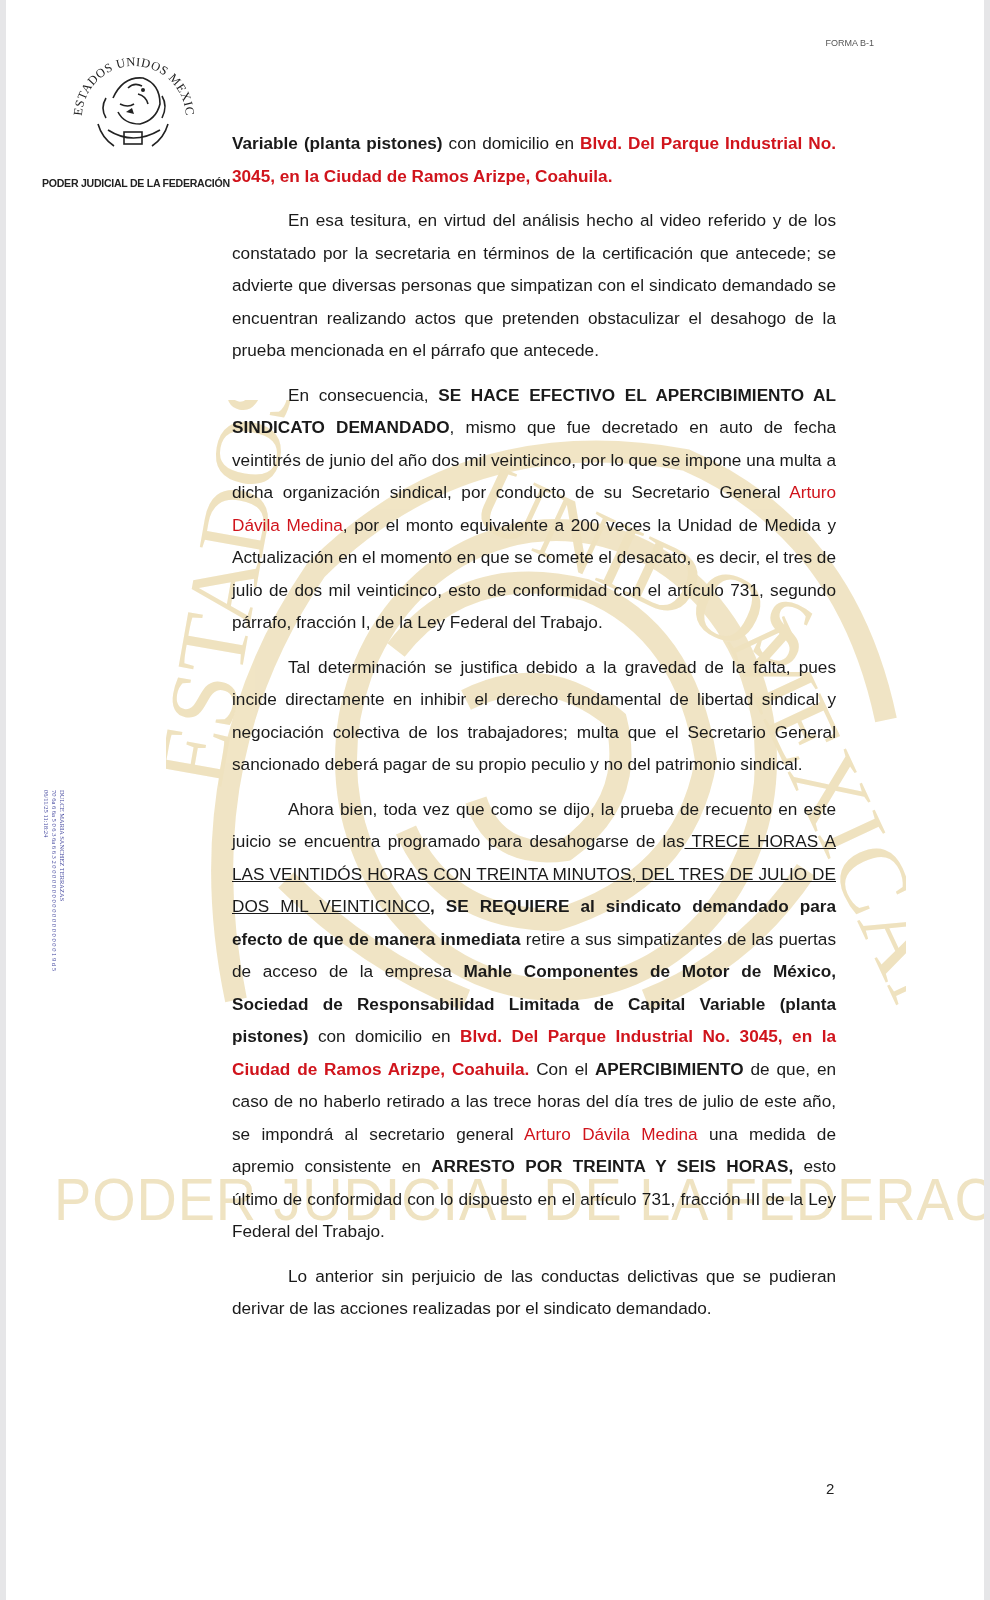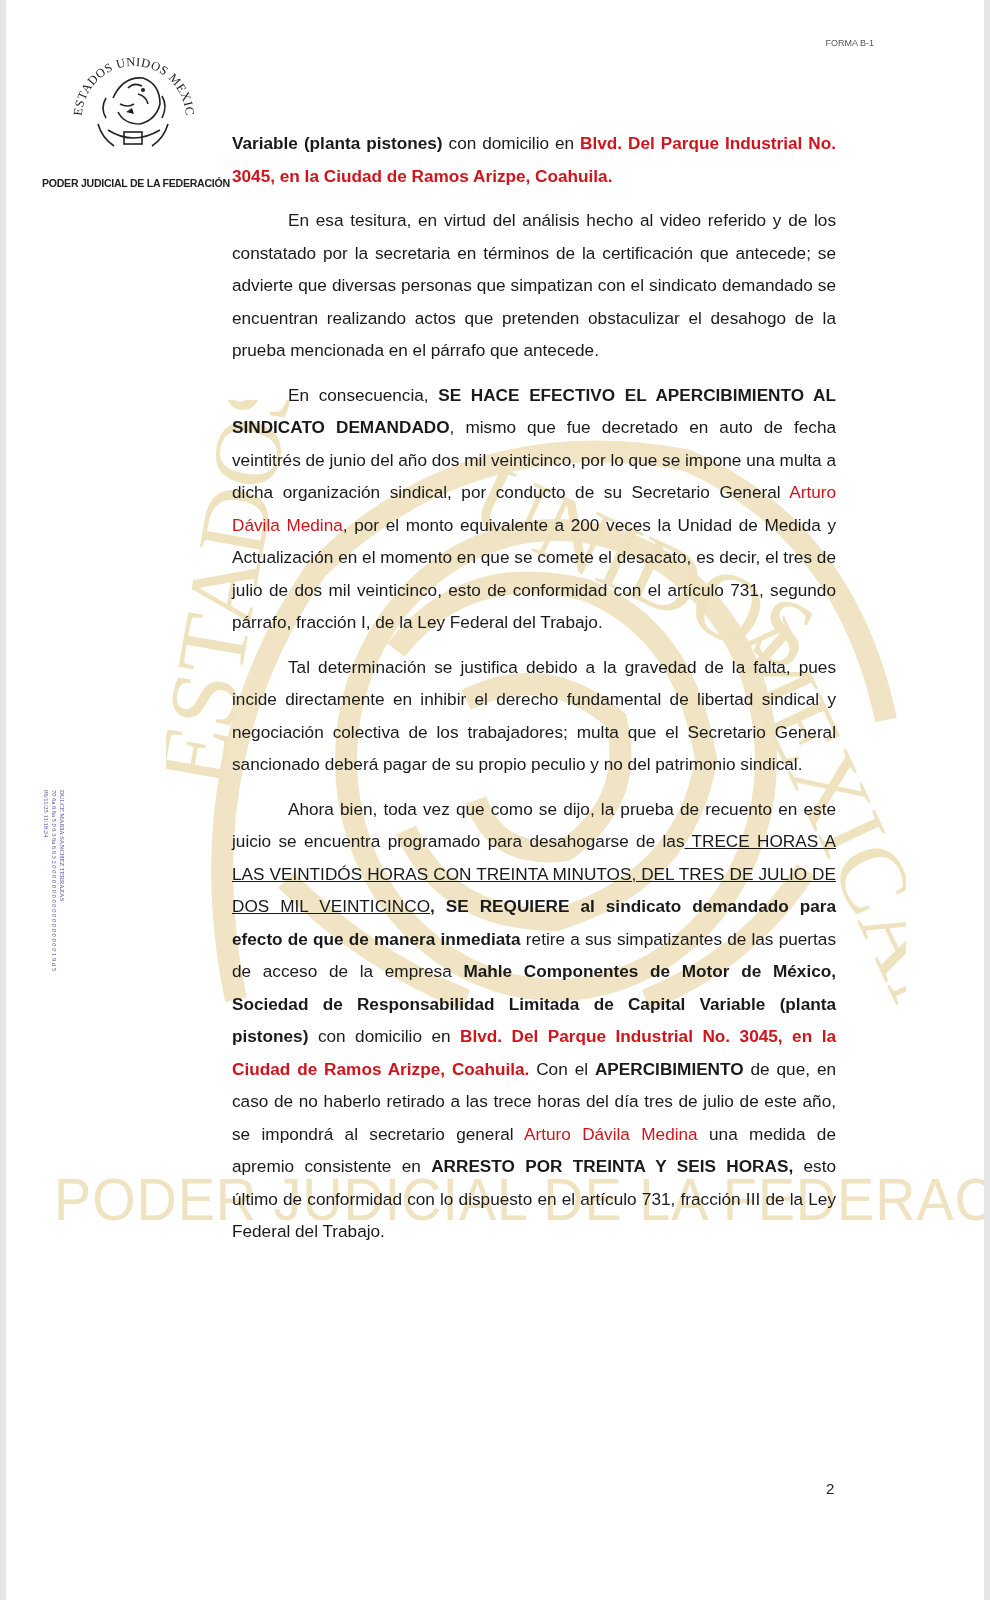--- a/index.html
+++ b/index.html
@@ -93,16 +93,17 @@
     <div>70 6a 6 6a 5 0 6 3 6a 6 6 3 2 0 0 0 0 0 0 0 0 0 0 0 0 0 0 0 0 0 0 1 9 d 5</div>
     <div>06/11/25 11:18:24</div>
   </div>
 
   <div class="body" id="body">
       <p class="p"><span class="b">Variable (planta pistones)</span><span> con domicilio en </span><span class="b r">Blvd. Del Parque Industrial No. 3045, en la Ciudad de Ramos Arizpe, Coahuila.</span></p>
       <p class="p"><span class="ind"></span><span>En esa tesitura, en virtud del análisis hecho al video referido y de los constatado por la secretaria en términos de la certificación que antecede; se advierte que diversas personas que simpatizan con el sindicato demandado se encuentran realizando actos que pretenden obstaculizar el desahogo de la prueba mencionada en el párrafo que antecede.</span></p>
       <p class="p"><span class="ind"></span><span>En consecuencia, </span><span class="b">SE HACE EFECTIVO EL APERCIBIMIENTO AL SINDICATO DEMANDADO</span><span>, mismo que fue decretado en auto de fecha veintitrés de junio del año dos mil veinticinco, por lo que se impone una multa a dicha organización sindical, por conducto de su Secretario General </span><span class="r">Arturo Dávila Medina</span><span>, por el monto equivalente a 200 veces la Unidad de Medida y Actualización en el momento en que se comete el desacato, es decir, el tres de julio de dos mil veinticinco, esto de conformidad con el artículo 731, segundo párrafo, fracción I, de la Ley Federal del Trabajo.</span></p>
       <p class="p"><span class="ind"></span><span>Tal determinación se justifica debido a la gravedad de la falta, pues incide directamente en inhibir el derecho fundamental de libertad sindical y negociación colectiva de los trabajadores; multa que el Secretario General sancionado deberá pagar de su propio peculio y no del patrimonio sindical.</span></p>
       <p class="p"><span class="ind"></span><span>Ahora bien, toda vez que como se dijo, la prueba de recuento en este juicio se encuentra programado para desahogarse de las</span><span class="u"> TRECE HORAS A LAS VEINTIDÓS HORAS CON TREINTA MINUTOS, DEL TRES DE JULIO DE DOS MIL VEINTICINCO</span><span class="b">, SE REQUIERE al sindicato demandado para efecto de que de manera inmediata</span><span> retire a sus simpatizantes de las puertas de acceso de la empresa </span><span class="b">Mahle Componentes de Motor de México, Sociedad de Responsabilidad Limitada de Capital Variable (planta pistones)</span><span> con domicilio en </span><span class="b r">Blvd. Del Parque Industrial No. 3045, en la Ciudad de Ramos Arizpe, Coahuila.</span><span> Con el </span><span class="b">APERCIBIMIENTO</span><span> de que, en caso de no haberlo retirado a las trece horas del día tres de julio de este año, se impondrá al secretario general </span><span class="r">Arturo Dávila Medina</span><span> una medida de apremio consistente en </span><span class="b">ARRESTO POR TREINTA Y SEIS HORAS,</span><span> esto último de conformidad con lo dispuesto en el artículo 731, fracción III de la Ley Federal del Trabajo.</span></p>
+      <p class="p"><span class="ind"></span><span>Lo anterior sin perjuicio de las conductas delictivas que se pudieran derivar de las acciones realizadas por el sindicato demandado.</span></p>
     </div>
 
   <div class="pagenum">2</div>
 </div>
 
 </body></html>

